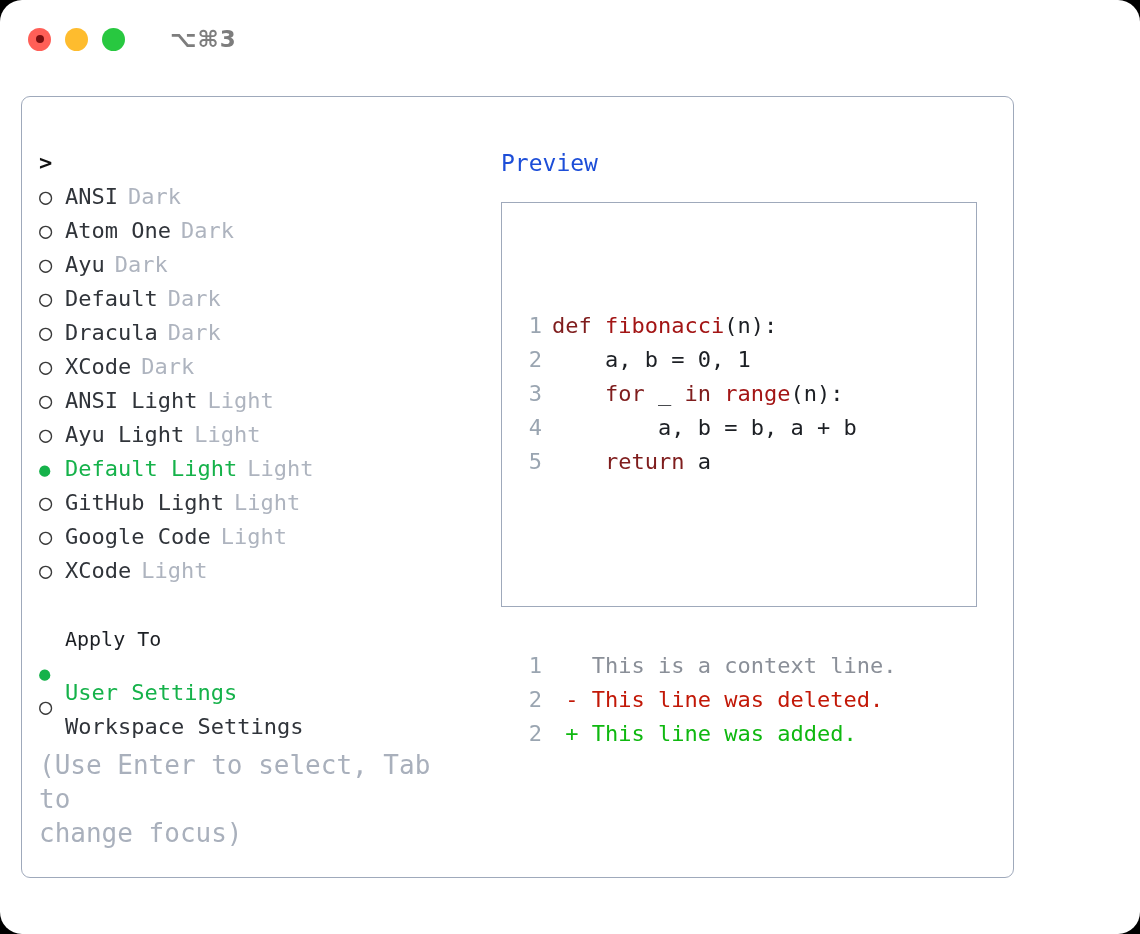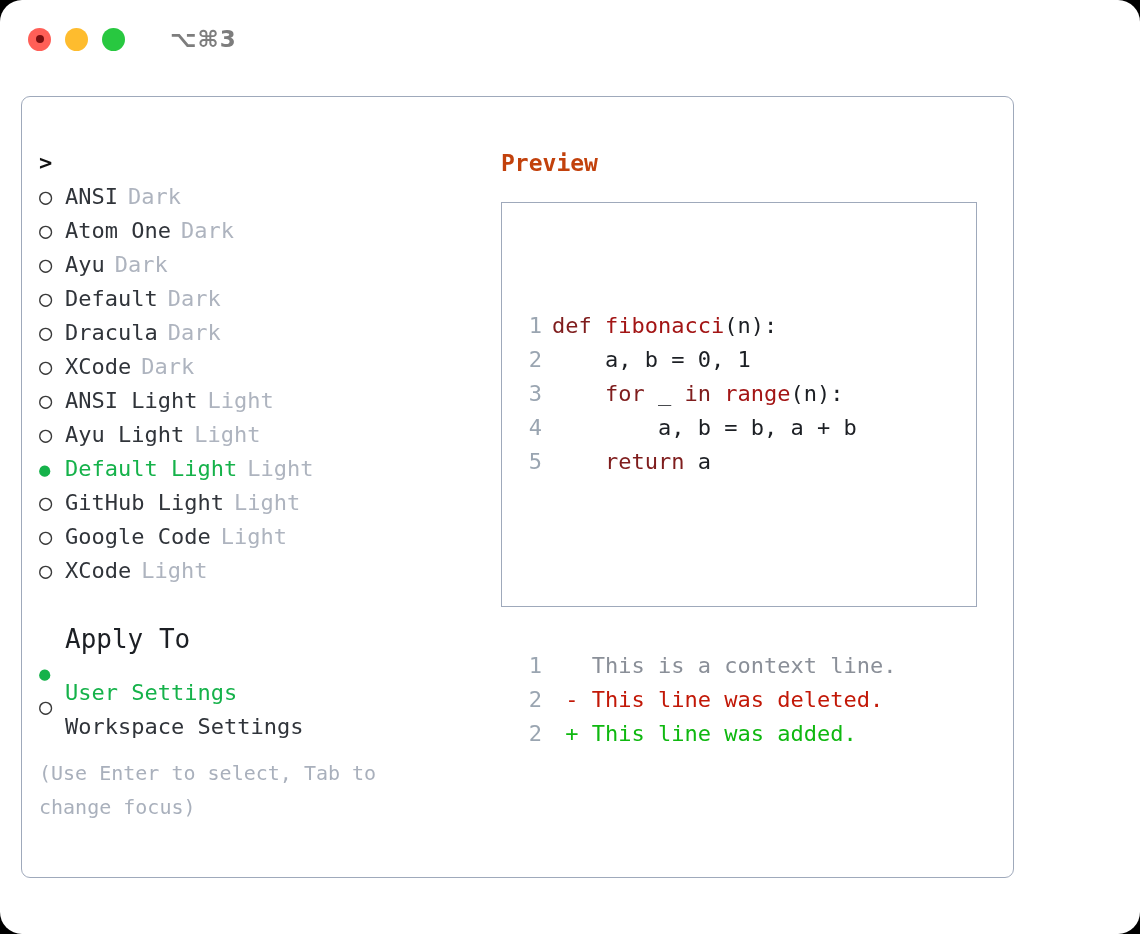--- a/index.html
+++ b/index.html
@@ -119,49 +119,49 @@
   }
   .heading-row .marker { color: #111111; font-weight: bold; }
 
   .theme-name { color: #30343a; }
   .theme-name.selected { color: #15b24a; }
   .theme-kind { color: #aeb4bf; margin-left: 10px; }
 
   .apply-heading {
     height: 34px;
     line-height: 34px;
-    font-size: 26px;
+    font-size: 20px;
     color: #1c1f24;
     padding-left: 26px;
   }
   .opt-label { color: #30343a; margin-top: 40px; }
   .opt-label.selected { color: #15b24a; }
 
   .spacer-lg { height: 34px; }
 
   .hint {
-    margin-top: 32px;
-    font-size: 20px;
+    margin-top: 24px;
+    font-size: 26px;
     line-height: 34px;
     color: #a9b0bc;
     width: 400px;
     white-space: pre-wrap;
   }
 
   
   .right-col {
     position: absolute;
     left: 479px;
     top: 49px;
     width: 490px;
   }
   .preview-title {
     font-size: 23px;
-    font-weight: bold;
-    color: #c2410c;
+    font-weight: normal;
+    color: #1d4ed8;
     height: 34px;
     line-height: 34px;
   }
   .preview-box {
     margin-top: 22px;
     width: 476px;
     height: 405px;
     border: 1.6px solid #9fa9bb;
     box-sizing: border-box;
     background: #ffffff;

